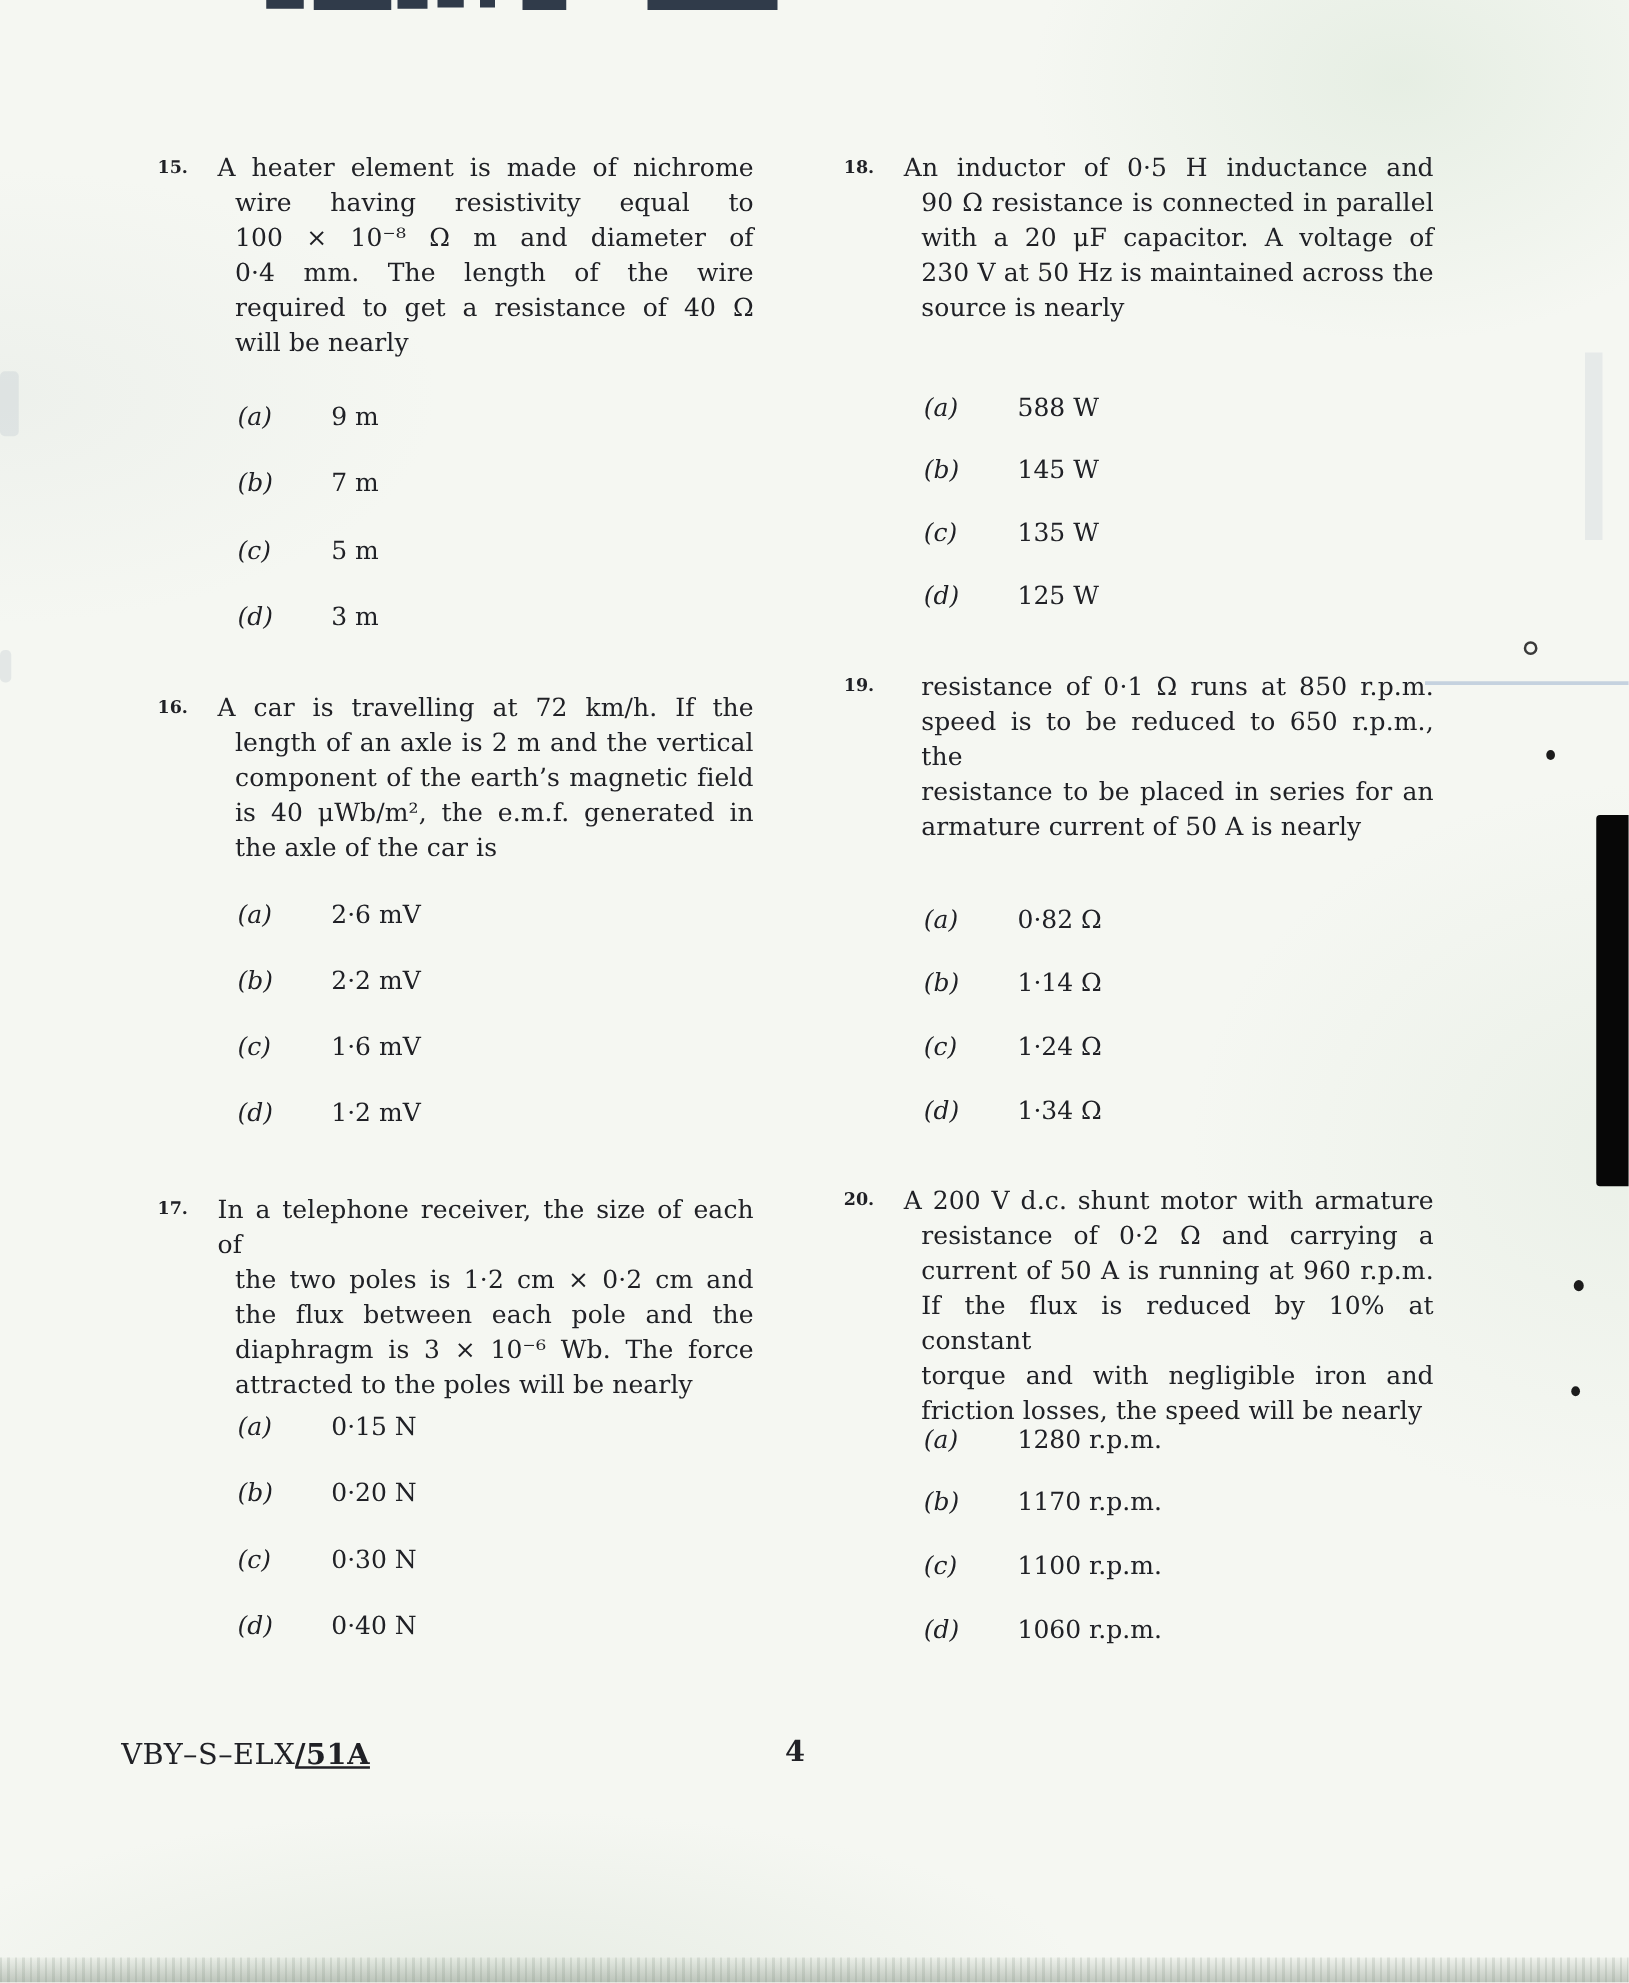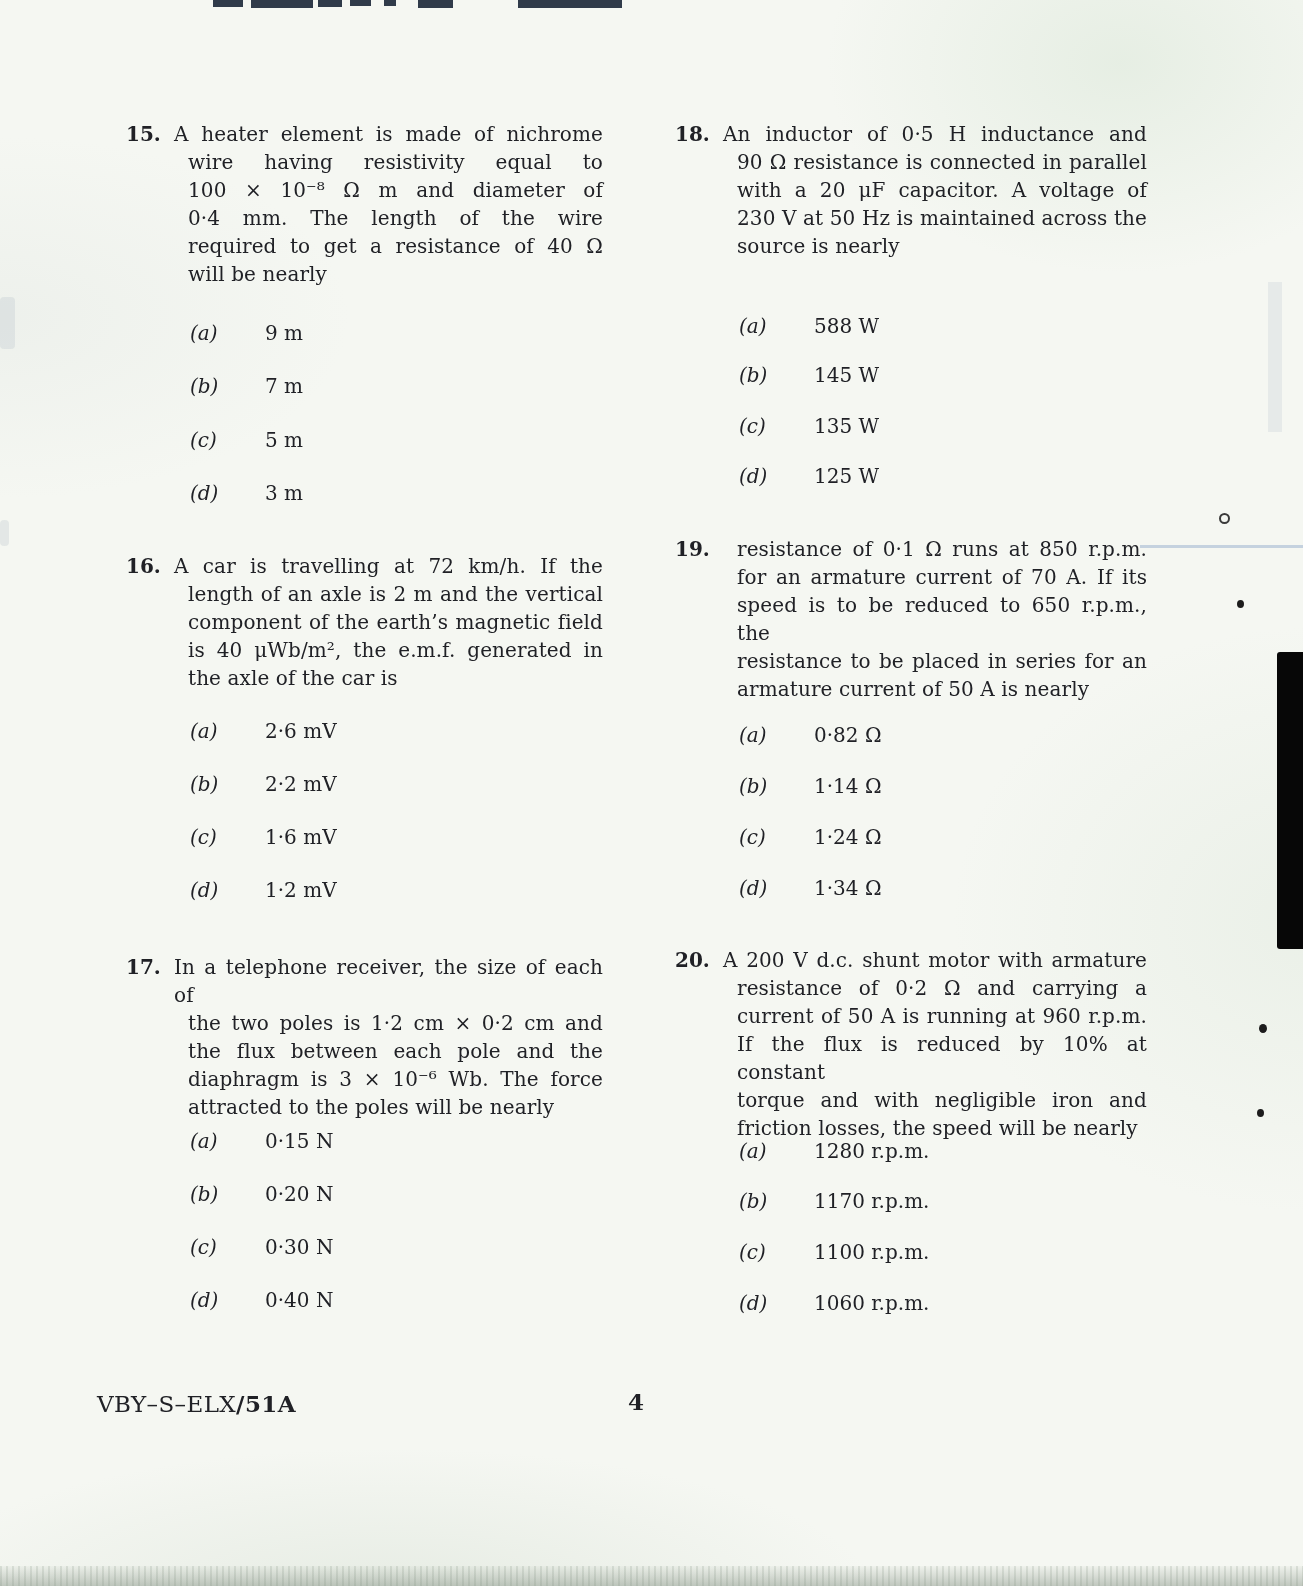--- a/index.html
+++ b/index.html
@@ -21,21 +21,21 @@
   .question{position:absolute;}
   #q15{left:188px;top:120px;width:415px;}
   #q16{left:188px;top:552px;width:415px;}
   #q17{left:188px;top:953px;width:415px;}
   #q18{left:737px;top:120px;width:410px;}
   #q19{left:737px;top:535px;width:410px;}
   #q20{left:737px;top:946px;width:410px;}
 
   .q-num{
     position:absolute;left:-62px;top:0;width:52px;
-    font-weight:bold;font-size:20px;line-height:28px;
+    font-weight:bold;font-size:14px;line-height:28px;
   }
   .q-line{
     font-size:20px;line-height:28px;
     text-align:justify;text-align-last:justify;
     letter-spacing:0.1px;
   }
   .q-line.first{margin-left:-14px;}
   .q-line.last{text-align-last:left;}
 
   .opt{
@@ -47,21 +47,21 @@
     flex:0 0 47px;padding-left:2px;
     font-style:italic;
   }
   .opt-text{white-space:nowrap;margin-left:28px;}
 
   
   .footer-code{
     position:absolute;left:97px;top:1390px;
     font-size:23px;letter-spacing:0.4px;
   }
-  .footer-code .bold{font-weight:bold;}
+  .footer-code .bold{font-weight:bold;text-decoration:underline;}
   .footer-page{
     position:absolute;left:628px;top:1388px;
     font-size:23px;font-weight:bold;
   }
 
   
   .frag{position:absolute;top:0;background:#303b4a;}
   .f1{left:213px;width:30px;height:7px;}
   .f2{left:251px;width:62px;height:8px;}
   .f3{left:318px;width:24px;height:7px;}
@@ -216,21 +216,20 @@
   <div class="opt" style="top:343px">
     <span class="opt-label">(d)</span>
     <span class="opt-text">125 W</span>
   </div>
 </section>
 
 <section class="question" id="q19">
   <div class="q-num">19.</div>
   <div class="q-lines">
     <div class="q-line">resistance of 0·1 Ω runs at 850 r.p.m.</div>
-    <div class="q-line">for an armature current of 70 A. If its</div>
     <div class="q-line">speed is to be reduced to 650 r.p.m., the</div>
     <div class="q-line">resistance to be placed in series for an</div>
     <div class="q-line last">armature current of 50 A is nearly</div>
   </div>
   <div class="opt" style="top:187px">
     <span class="opt-label">(a)</span>
     <span class="opt-text">0·82 Ω</span>
   </div>
   <div class="opt" style="top:238px">
     <span class="opt-label">(b)</span>

